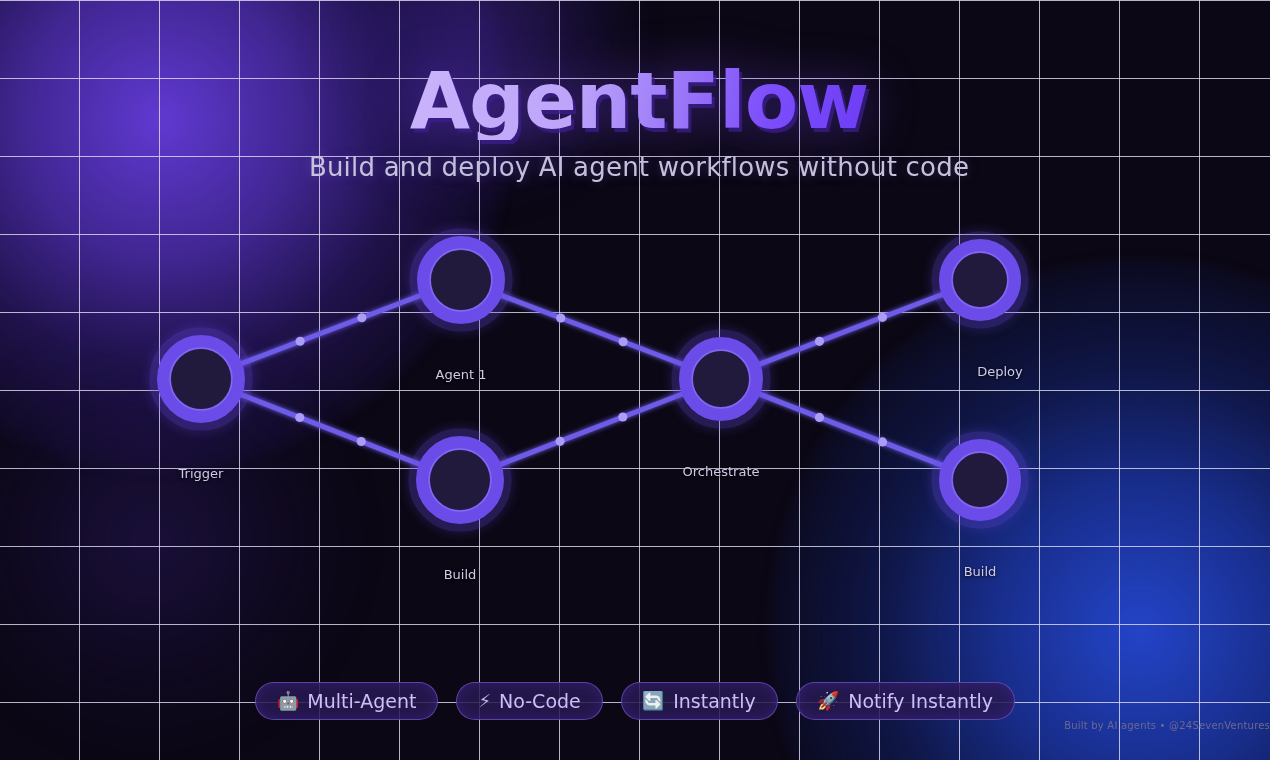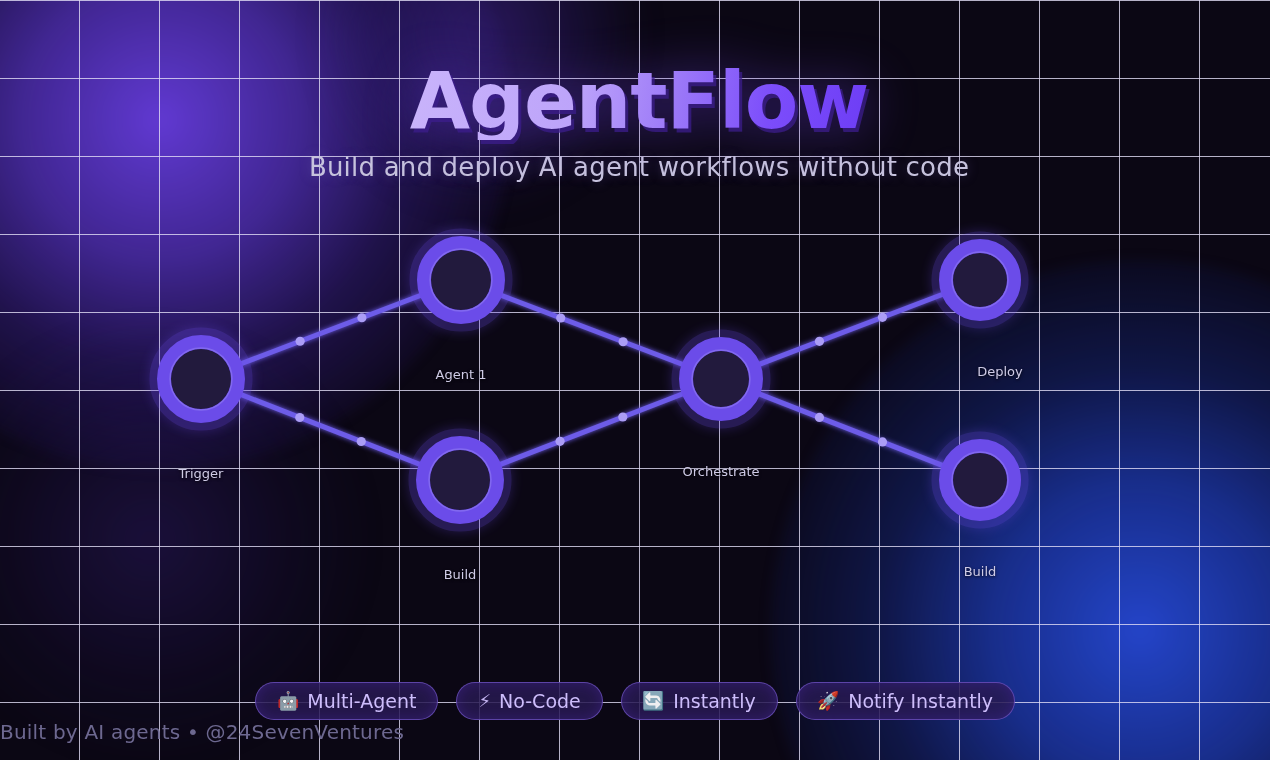--- a/index.html
+++ b/index.html
@@ -134,22 +134,22 @@
     font-size:19px;
     white-space:nowrap;
     box-shadow:0 0 14px rgba(90,52,200,0.28) inset;
   }
   .pill-icon { font-size:18px; line-height:1; opacity:0.95; }
 
   
   #footer {
     position:absolute;
     left:0; right:0; top:720px;
-    text-align:left;
-    font-size:20px;
+    text-align:right;
+    font-size:10px;
     color:#6d6890;
     z-index:7;
     letter-spacing:0.2px;
   }
 </style>
 </head>
 <body>
 
 <div id="stage">
 

